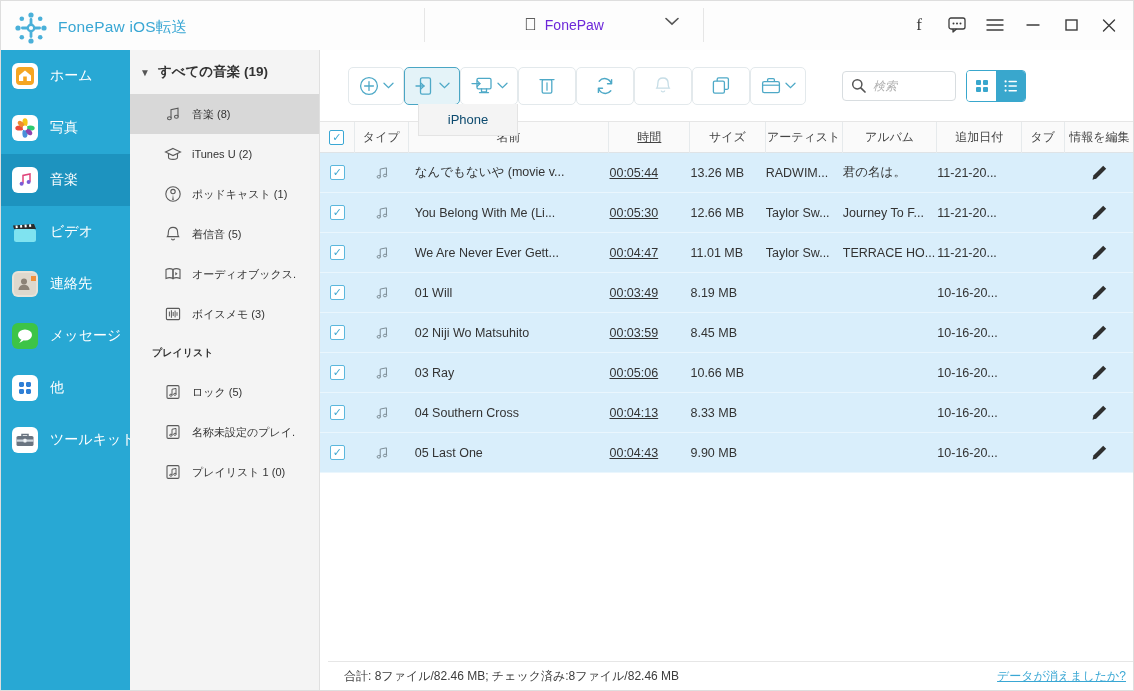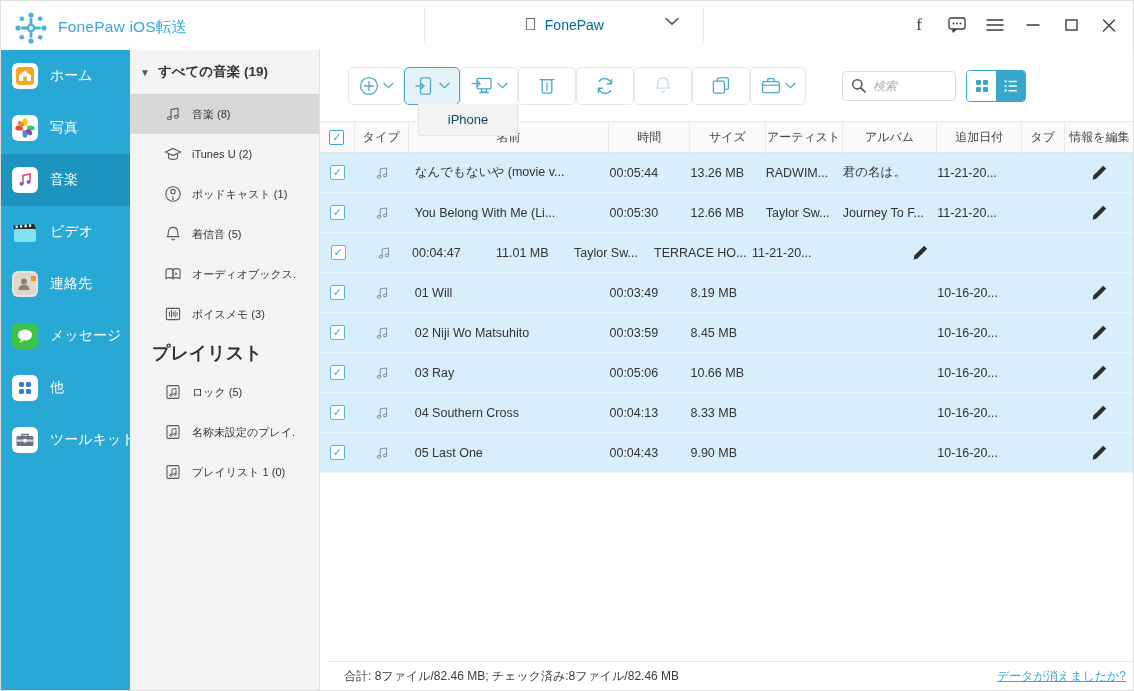--- a/index.html
+++ b/index.html
@@ -21,21 +21,21 @@
   .logo { width: 34px; height: 34px; position: relative; }
   .brandname {
     margin-left: 10px; font-size: 15.5px; color: #3aa7d4; letter-spacing: .2px;
   }
   .devicebox {
     position: absolute; left: 424px; top: 8px; width: 280px; height: 34px;
     display: flex; align-items: center; justify-content: center; gap: 8px;
     border-left: 1px solid #e6e6e6; border-right: 1px solid #e6e6e6;
   }
   .apple-glyph { font-size: 17px; color: #2b2b2b; line-height: 1; margin-top:-2px;}
-  .devicename { font-size: 14px; color: #0369a1; }
+  .devicename { font-size: 14px; color: #6d28d9; }
   .dev-caret { position: absolute; right: 24px; top: 9px; color:#555; }
   .winctrls {
     position: absolute; right: 8px; top: 0; height: 50px;
     display: flex; align-items: center; gap: 4px;
   }
   .wbtn {
     width: 34px; height: 34px; display: flex; align-items: center; justify-content: center;
     color: #3c3c3c; font-size: 16px; cursor: pointer; border-radius: 3px;
   }
 
@@ -69,21 +69,21 @@
   .tri { font-size: 10px; color: #555; }
   .cat {
     height: 40px; display: flex; align-items: center; gap: 10px; padding-left: 34px;
     font-size: 11px; color: #333; cursor: pointer;
     white-space: nowrap; overflow: hidden;
   }
   .cat.active { background: #d8d8d8; }
   .cat-ico { width: 18px; height: 18px; flex: none; color: #5a5a5a; }
   .cats-sub {
     height: 38px; display: flex; align-items: center; padding-left: 22px;
-    font-size: 18px; font-weight: bold; color: #333;
+    font-size: 10px; font-weight: bold; color: #333;
   }
 
   
   .toolbar {
     position: absolute; left: 320px; top: 50px; width: 814px; height: 71px;
     background: #fff; display: flex; align-items: center; padding-left: 28px; gap: 0;
   }
   .tbtn {
     height: 38px; min-width: 50px; border: 1px solid #e3e9ec; border-radius: 5px;
     background: #fff; display: flex; align-items: center; justify-content: center;
@@ -142,21 +142,21 @@
   .cb.row { border-color: #5bb7dd; color: #41a8d2; }
   .trow {
     display: flex; height: 40px; align-items: center;
     background: #d9eefb; border-bottom: 1px solid #eaf6fd;
     font-size: 12.5px; color: #333;
   }
   .td { height: 40px; display: flex; align-items: center; overflow: hidden; white-space: nowrap; }
   .col-cb   { width: 36px; justify-content: center; }
   .col-type { width: 56px; justify-content: center; }
   .col-name { width: 208px; justify-content: flex-start; padding-left: 6px; }
-  .col-time { width: 84px; justify-content: flex-start; }
+  .col-time { width: 84px; justify-content: flex-start; text-decoration: underline; }
   .col-size { width: 78px; justify-content: flex-start; }
   .col-art  { width: 80px; justify-content: flex-start; }
   .col-alb  { width: 98px; justify-content: flex-start; }
   .col-date { width: 88px; justify-content: flex-start; }
   .col-tab  { width: 44px; justify-content: center; }
   .col-edit { width: 72px; justify-content: center; }
   .thead .col-name { justify-content: center; padding-left: 0; }
   .thead .col-time, .thead .col-size, .thead .col-art,
   .thead .col-alb, .thead .col-date { justify-content: center; }
   .pencil { color: #2f2f2f; cursor: pointer; }
@@ -658,20 +658,21 @@
           </div>
           <div class="td col-type">
             <span>
               <svg width="16" height="16" viewBox="0 0 18 18">
                 <path d="M7 13 V4.6 L14 3.2 V11.4" stroke="#7b8a93" stroke-width="1.1" fill="none"></path>
                 <ellipse cx="5.4" cy="13.3" rx="1.9" ry="1.5" fill="none" stroke="#7b8a93" stroke-width="1.1"></ellipse>
                 <ellipse cx="12.4" cy="11.8" rx="1.9" ry="1.5" fill="none" stroke="#7b8a93" stroke-width="1.1"></ellipse>
               </svg>
             </span>
           </div>
+          <div class="td col-name">We Are Never Ever Gett...</div>
           <div class="td col-time">00:04:47</div>
           <div class="td col-size">11.01 MB</div>
           <div class="td col-art">Taylor Sw...</div>
           <div class="td col-alb">TERRACE HO...</div>
           <div class="td col-date">11-21-20...</div>
           <div class="td col-tab"></div>
           <div class="td col-edit">
             <span class="pencil">
               <svg width="17" height="17" viewBox="0 0 17 17">
                 <path d="M12.2 1.8 L15.2 4.8 L5.4 14.6 L1.6 15.4 L2.4 11.6 Z" fill="#2f2f2f"></path>

